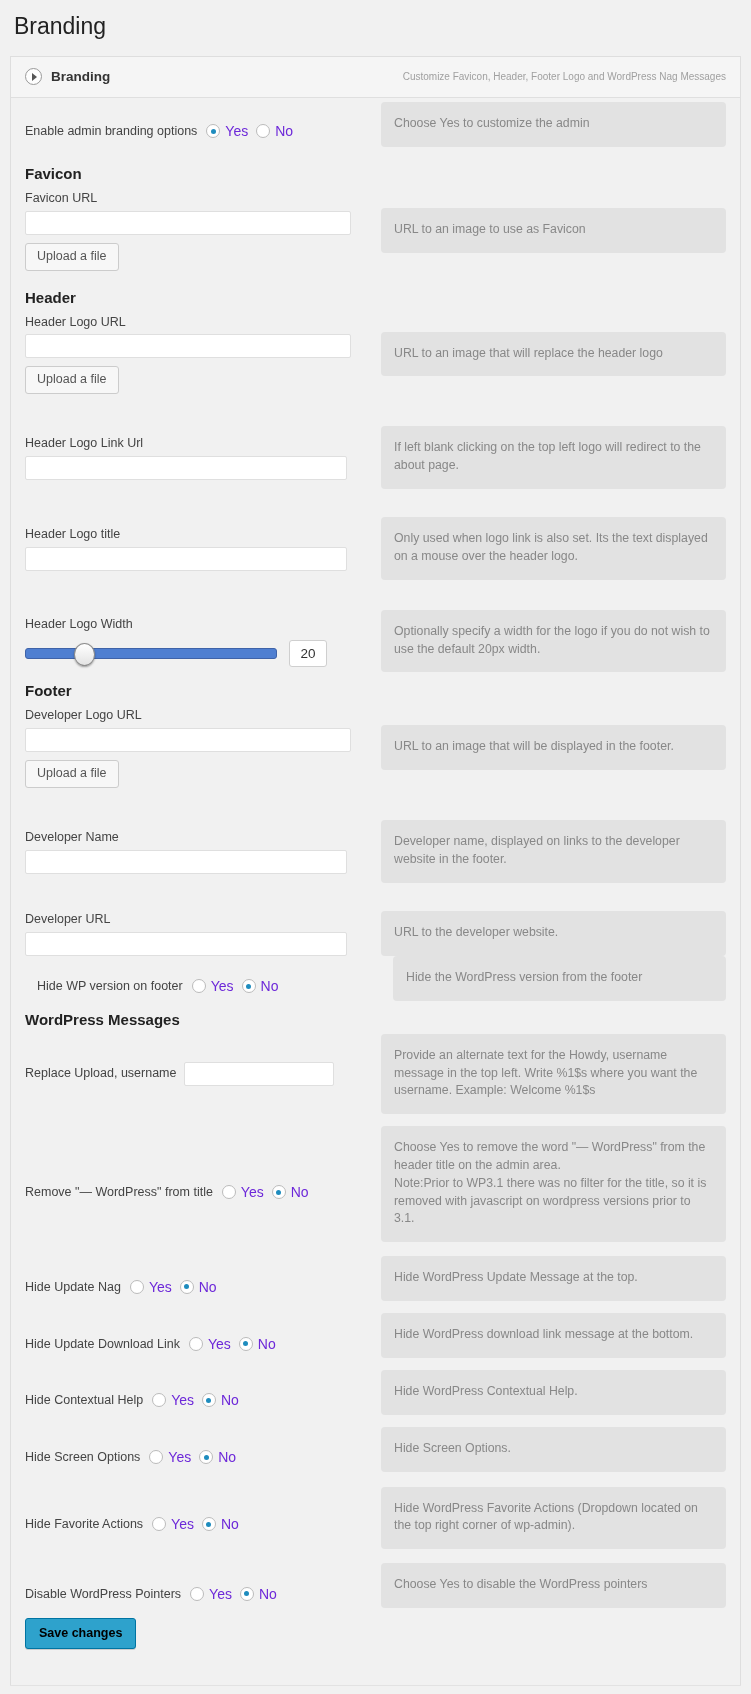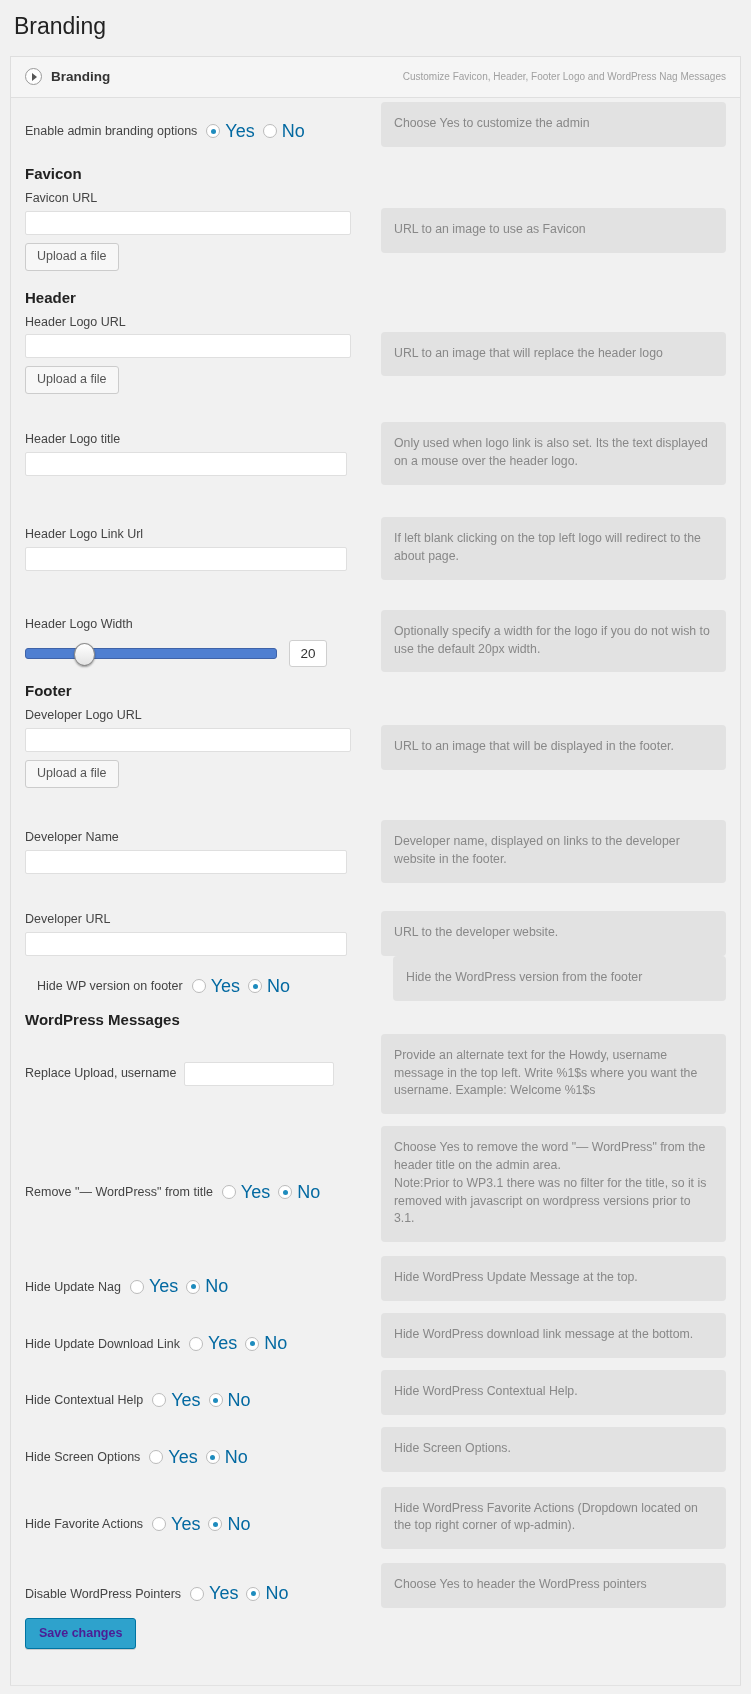--- a/index.html
+++ b/index.html
@@ -175,22 +175,22 @@
   }
   .radio.checked::after {
     content: "";
     position: absolute;
     left: 3.5px; top: 3.5px;
     width: 5px; height: 5px;
     border-radius: 50%;
     background: #1e8cbe;
   }
   .radio-opt .otext {
-    font-size: 18px;
-    color: #0369a1;
+    font-size: 14px;
+    color: #6d28d9;
   }
 
   
   .slider-wrap {
     display: flex;
     align-items: center;
     margin-top: 7px;
   }
   .slider-track {
     position: relative;
@@ -228,21 +228,21 @@
     font-family: "Liberation Sans", sans-serif;
     padding: 0;
   }
 
   .save-wrap {
     padding: 10px 14px 16px 14px;
   }
   .save-btn {
     background: #2ea2cc;
     border: 1px solid #0074a2;
-    color: #4c1d95;
+    color: #000000;
     font-size: 12.5px;
     font-weight: bold;
     font-family: "Liberation Sans", sans-serif;
     padding: 7px 13px 8px 13px;
     border-radius: 3px;
     cursor: pointer;
     box-shadow: 0 1px 0 rgba(0,0,0,.15);
   }
 
   .bottom-strip {
@@ -317,43 +317,43 @@
           <button class="upload-btn">Upload a file</button>
         </div>
         <div class="right-col" style="padding-top:6px;">
           <div class="desc">
             <span>URL to an image that will replace the header logo</span>
           </div>
         </div>
       </div>
     </div>
 
+    <div class="row" style="margin-top:18px;">
+      <div class="row-inner">
+        <div class="left-col">
+          <label class="field-label">Header Logo Link Url</label>
+          <input type="text" class="txt narrow" value="" style="">
+        </div>
+        <div class="right-col">
+          <div class="desc">
+            <span>If left blank clicking on the top left logo will redirect to the about page.</span>
+          </div>
+        </div>
+      </div>
+    </div>
+
     <div class="row" style="margin-top:14px;">
       <div class="row-inner">
         <div class="left-col">
           <label class="field-label">Header Logo title</label>
           <input type="text" class="txt narrow" value="" style="">
         </div>
         <div class="right-col">
           <div class="desc">
             <span>Only used when logo link is also set. Its the text displayed on a mouse over the header logo.</span>
-          </div>
-        </div>
-      </div>
-    </div>
-
-    <div class="row" style="margin-top:18px;">
-      <div class="row-inner">
-        <div class="left-col">
-          <label class="field-label">Header Logo Link Url</label>
-          <input type="text" class="txt narrow" value="" style="">
-        </div>
-        <div class="right-col">
-          <div class="desc">
-            <span>If left blank clicking on the top left logo will redirect to the about page.</span>
           </div>
         </div>
       </div>
     </div>
 
     <div class="row" style="margin-top:16px;">
       <div class="row-inner">
         <div class="left-col">
           <label class="field-label">Header Logo Width</label>
           <div class="slider-wrap">
@@ -606,21 +606,21 @@
               <span class="otext">Yes</span>
             </label>
             <label class="radio-opt">
               <span class="radio checked"></span>
               <span class="otext">No</span>
             </label>
           </div>
         </div>
         <div class="right-col" style="padding-top:0;">
           <div class="desc">
-            <span>Choose Yes to header the WordPress pointers</span>
+            <span>Choose Yes to disable the WordPress pointers</span>
           </div>
         </div>
       </div>
     </div>
 
     <div class="save-wrap">
       <button class="save-btn" style="background: rgb(46, 162, 204);">Save changes</button>
     </div>
 
   </div>

